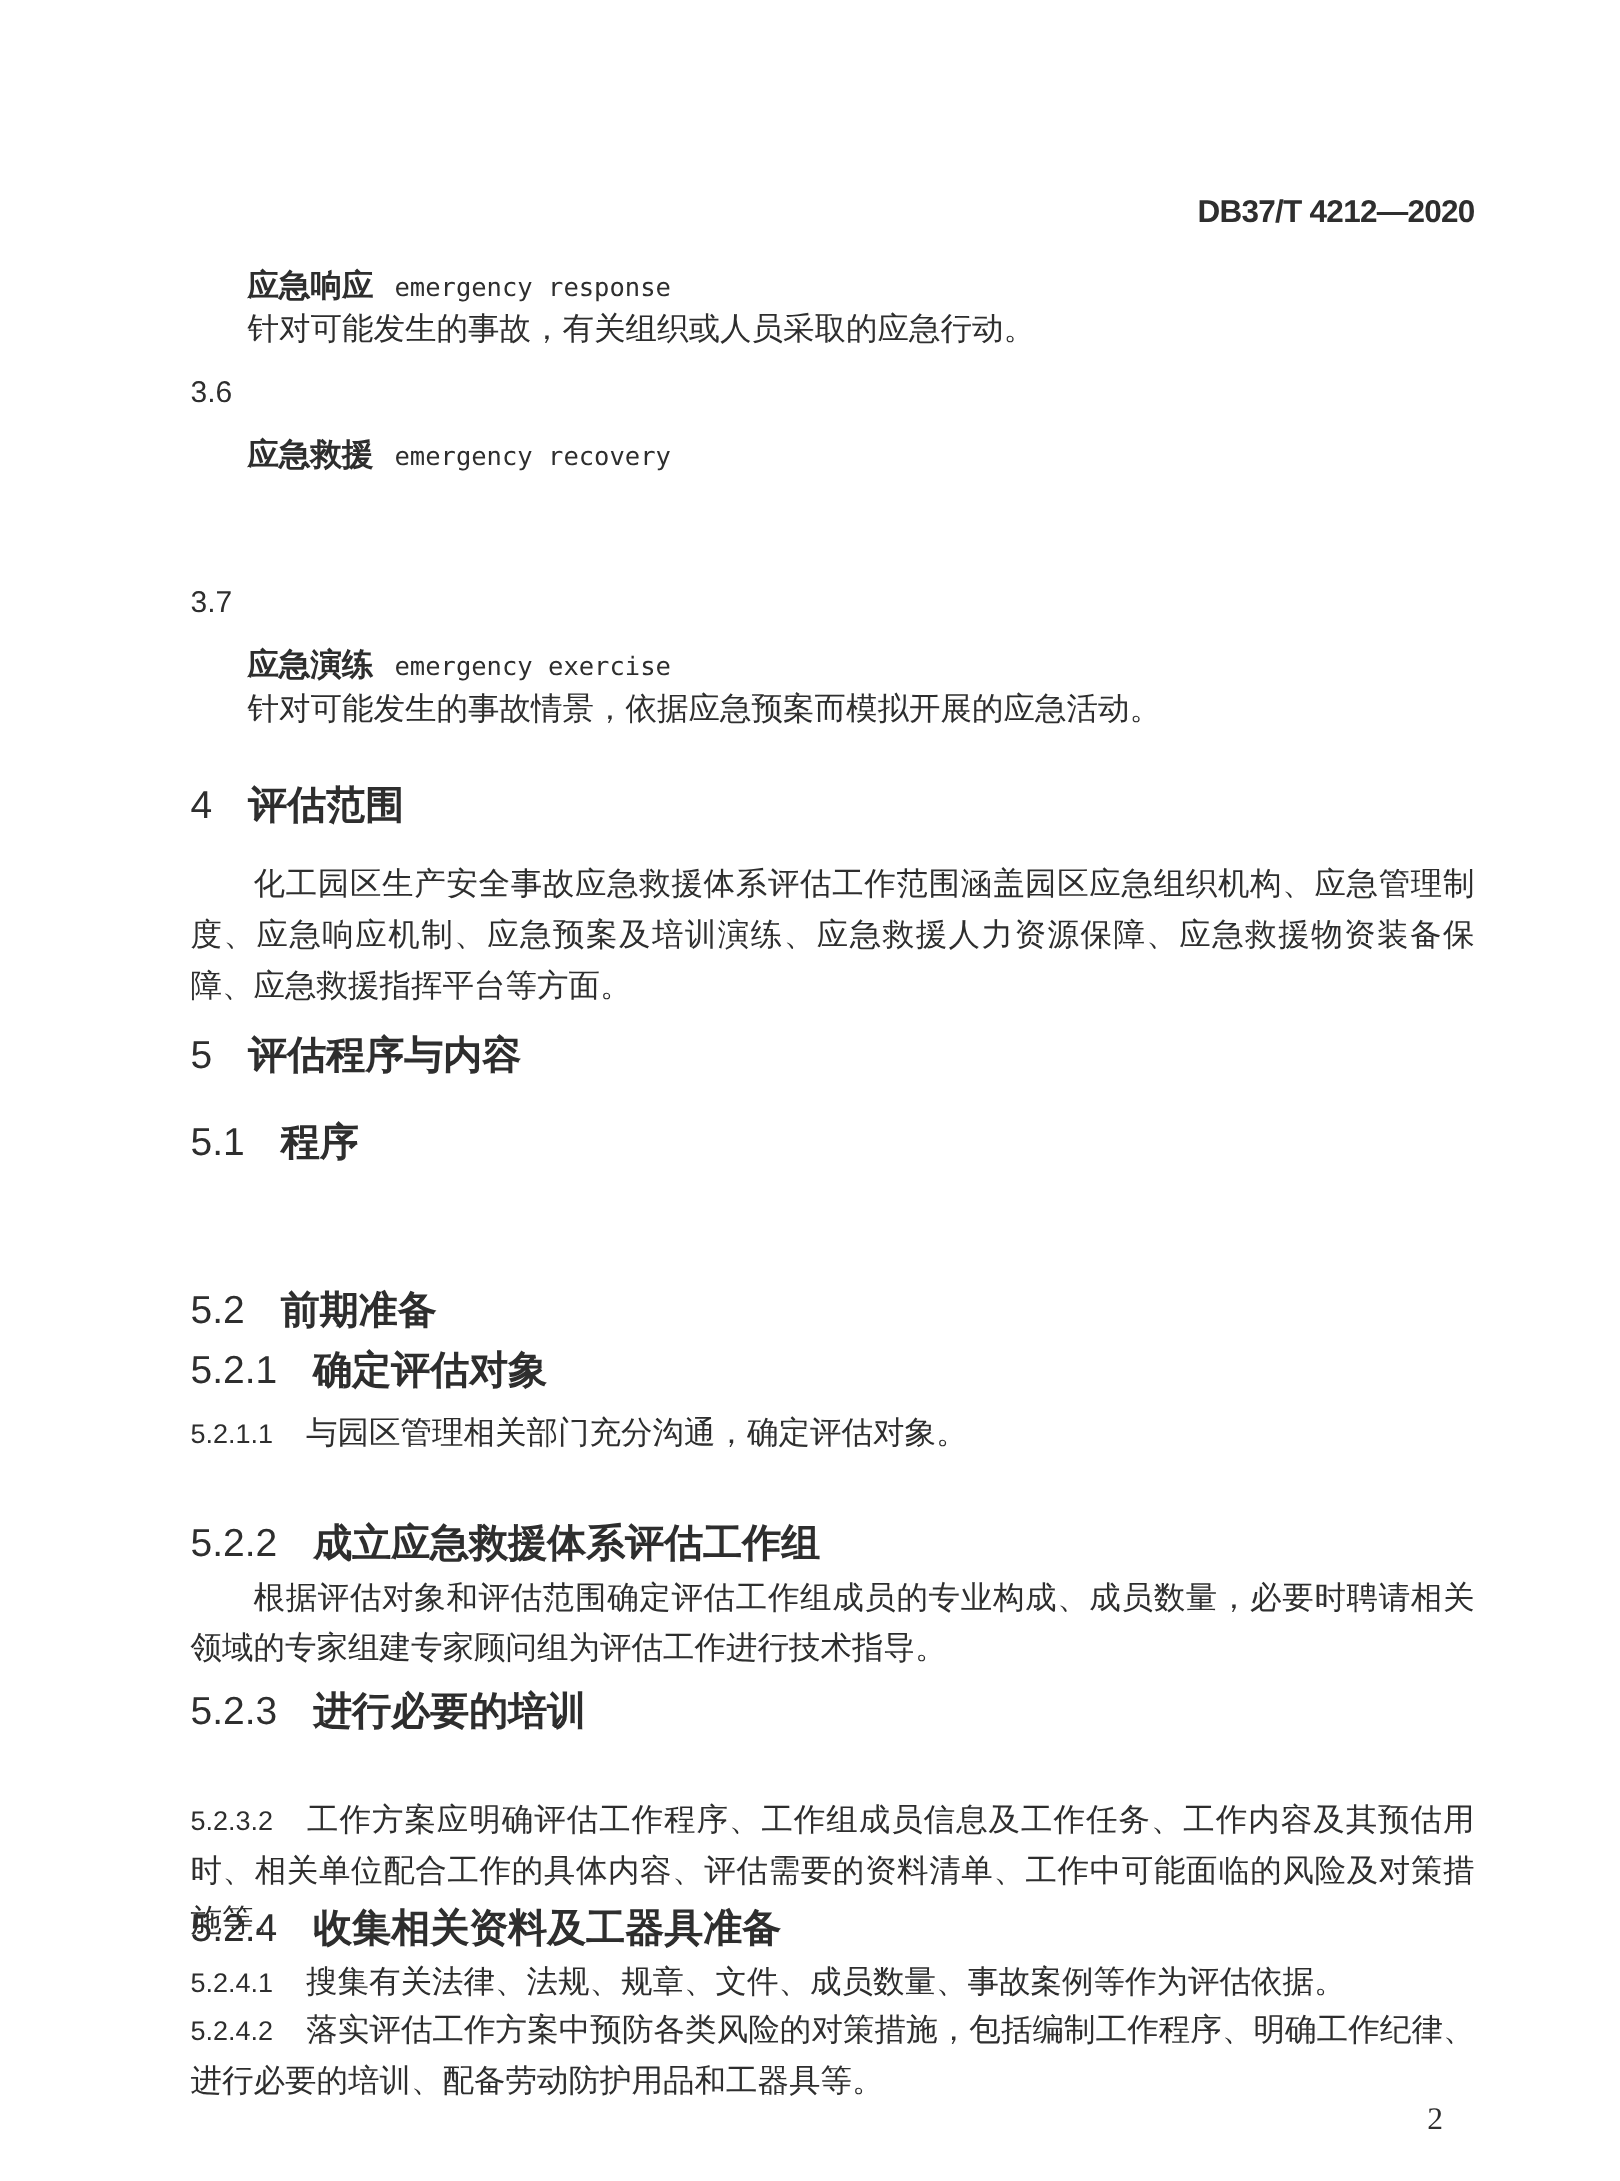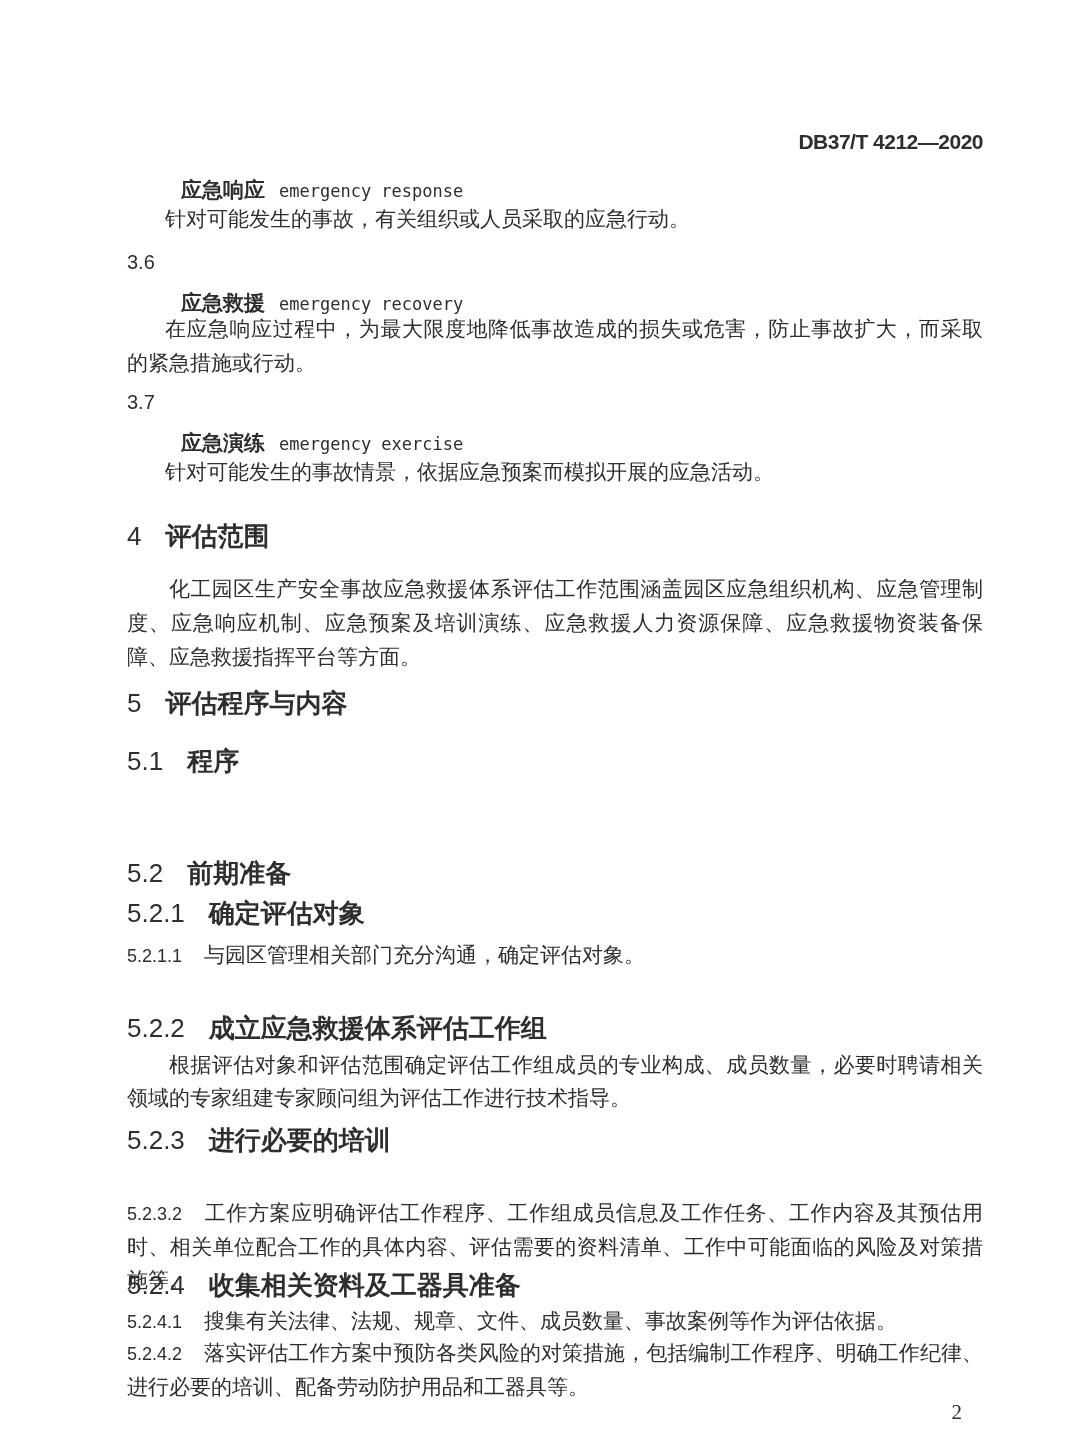--- a/index.html
+++ b/index.html
@@ -13,21 +13,21 @@
     overflow:hidden;
   }
   .abs{position:absolute;}
   .doc-code{
     top:130px; right:97px;
     font-family:"Liberation Sans","DejaVu Sans",sans-serif;
     font-weight:bold;
     font-size:21px;
     letter-spacing:-0.5px;
   }
-  .term-row{left:165px; white-space:nowrap;margin-left:16px;}
+  .term-row{left:165px; white-space:nowrap;}
   .term-zh{
     font-family:"Liberation Sans","DejaVu Sans",sans-serif;
     font-weight:bold;
     font-size:21px;
   }
   .term-en{
     font-family:"DejaVu Sans Mono","Liberation Mono",monospace;
     font-size:17px;
     margin-left:14px;
   }
@@ -79,21 +79,20 @@
 
   <div class="abs term-row" style="top:176px">
     <span class="term-zh">应急响应</span><span class="term-en">emergency response</span>
   </div>
   <div class="abs def-line" style="top:205px">针对可能发生的事故，有关组织或人员采取的应急行动。</div>
 
   <div class="abs clause-no" style="top:251px">3.6</div>
   <div class="abs term-row" style="top:289px">
     <span class="term-zh">应急救援</span><span class="term-en">emergency recovery</span>
   </div>
-  <div class="abs para" style="top:312px; text-indent:38px">在应急响应过程中，为最大限度地降低事故造成的损失或危害，防止事故扩大，而采取的紧急措施或行动。</div>
 
   <div class="abs clause-no" style="top:391px">3.7</div>
   <div class="abs term-row" style="top:429px">
     <span class="term-zh">应急演练</span><span class="term-en">emergency exercise</span>
   </div>
   <div class="abs def-line" style="top:458px">针对可能发生的事故情景，依据应急预案而模拟开展的应急活动。</div>
 
   <div class="abs heading" style="top:519px">
     <span class="h-num">4</span><span class="h-title">评估范围</span>
   </div>

